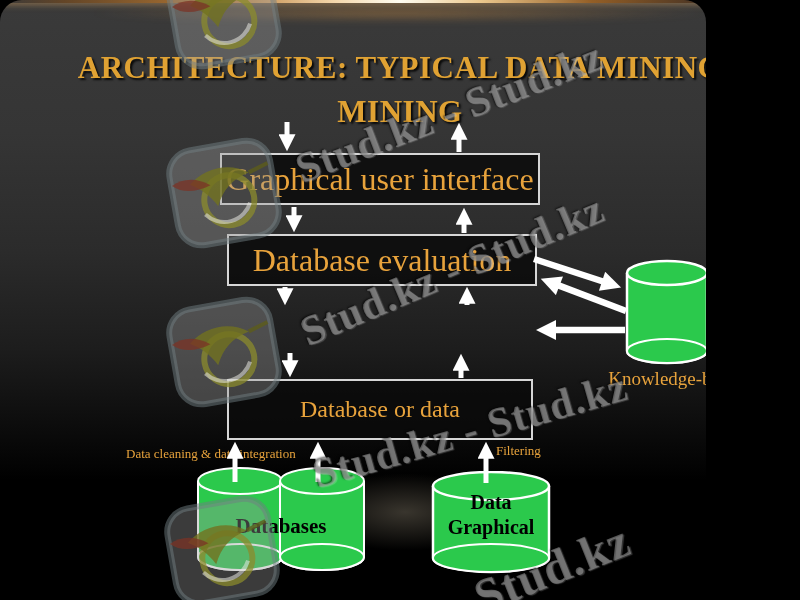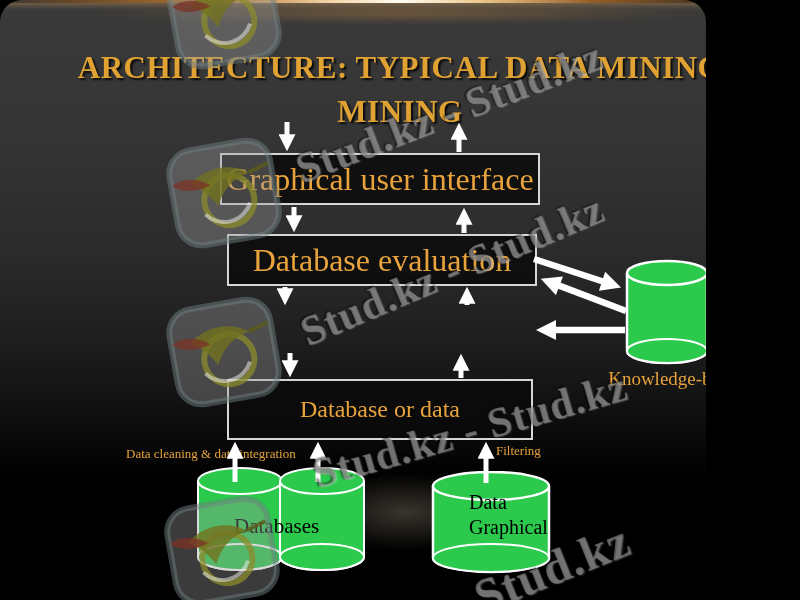--- a/index.html
+++ b/index.html
@@ -20,21 +20,21 @@
       rgba(90,45,10,0.45) 88%, rgba(0,0,0,0) 100%);
     box-shadow:0 0 7px 1px rgba(255,190,110,0.55);}
   .title{position:absolute;left:0;top:46px;width:800px;text-align:center;z-index:3;
     color:#E0A233;font-weight:bold;font-size:31px;line-height:44px;letter-spacing:0.5px;
     text-shadow:2px 2px 2px rgba(0,0,0,0.85);}
   .dbox{position:absolute;z-index:4;background:rgba(10,10,10,0.85);border:2px solid #D6D6D6;
     color:#E8A33C;display:flex;align-items:center;justify-content:center;text-align:center;
     font-size:32px;box-sizing:border-box;}
   .dbox.two-line{font-size:24px;line-height:29px;flex-direction:column;}
   .cyl{position:absolute;z-index:5;}
-  .cyl-label{position:absolute;z-index:6;color:#000;font-weight:normal;padding-left:36px;}
+  .cyl-label{position:absolute;z-index:6;text-align:center;color:#000;font-weight:bold;}
   .lbl-databases{left:198px;top:514px;width:166px;font-size:21px;}
   .lbl-dw{left:433px;top:490px;width:116px;font-size:20px;line-height:25px;}
   .lbl-kb{position:absolute;left:572px;top:368px;width:200px;z-index:6;text-align:center;
     color:#E8A33C;font-size:19px;}
   .annot{position:absolute;z-index:6;color:#E8A33C;font-weight:normal;font-size:13px;white-space:nowrap;}
   .annot-clean{left:126px;top:446px;}
   .annot-filter{left:496px;top:443px;}
   .arrows{position:absolute;left:0;top:0;z-index:7;pointer-events:none;}
   .wm{position:absolute;z-index:9;font-weight:bold;white-space:nowrap;
     color:rgba(172,172,172,0.5);letter-spacing:1px;

